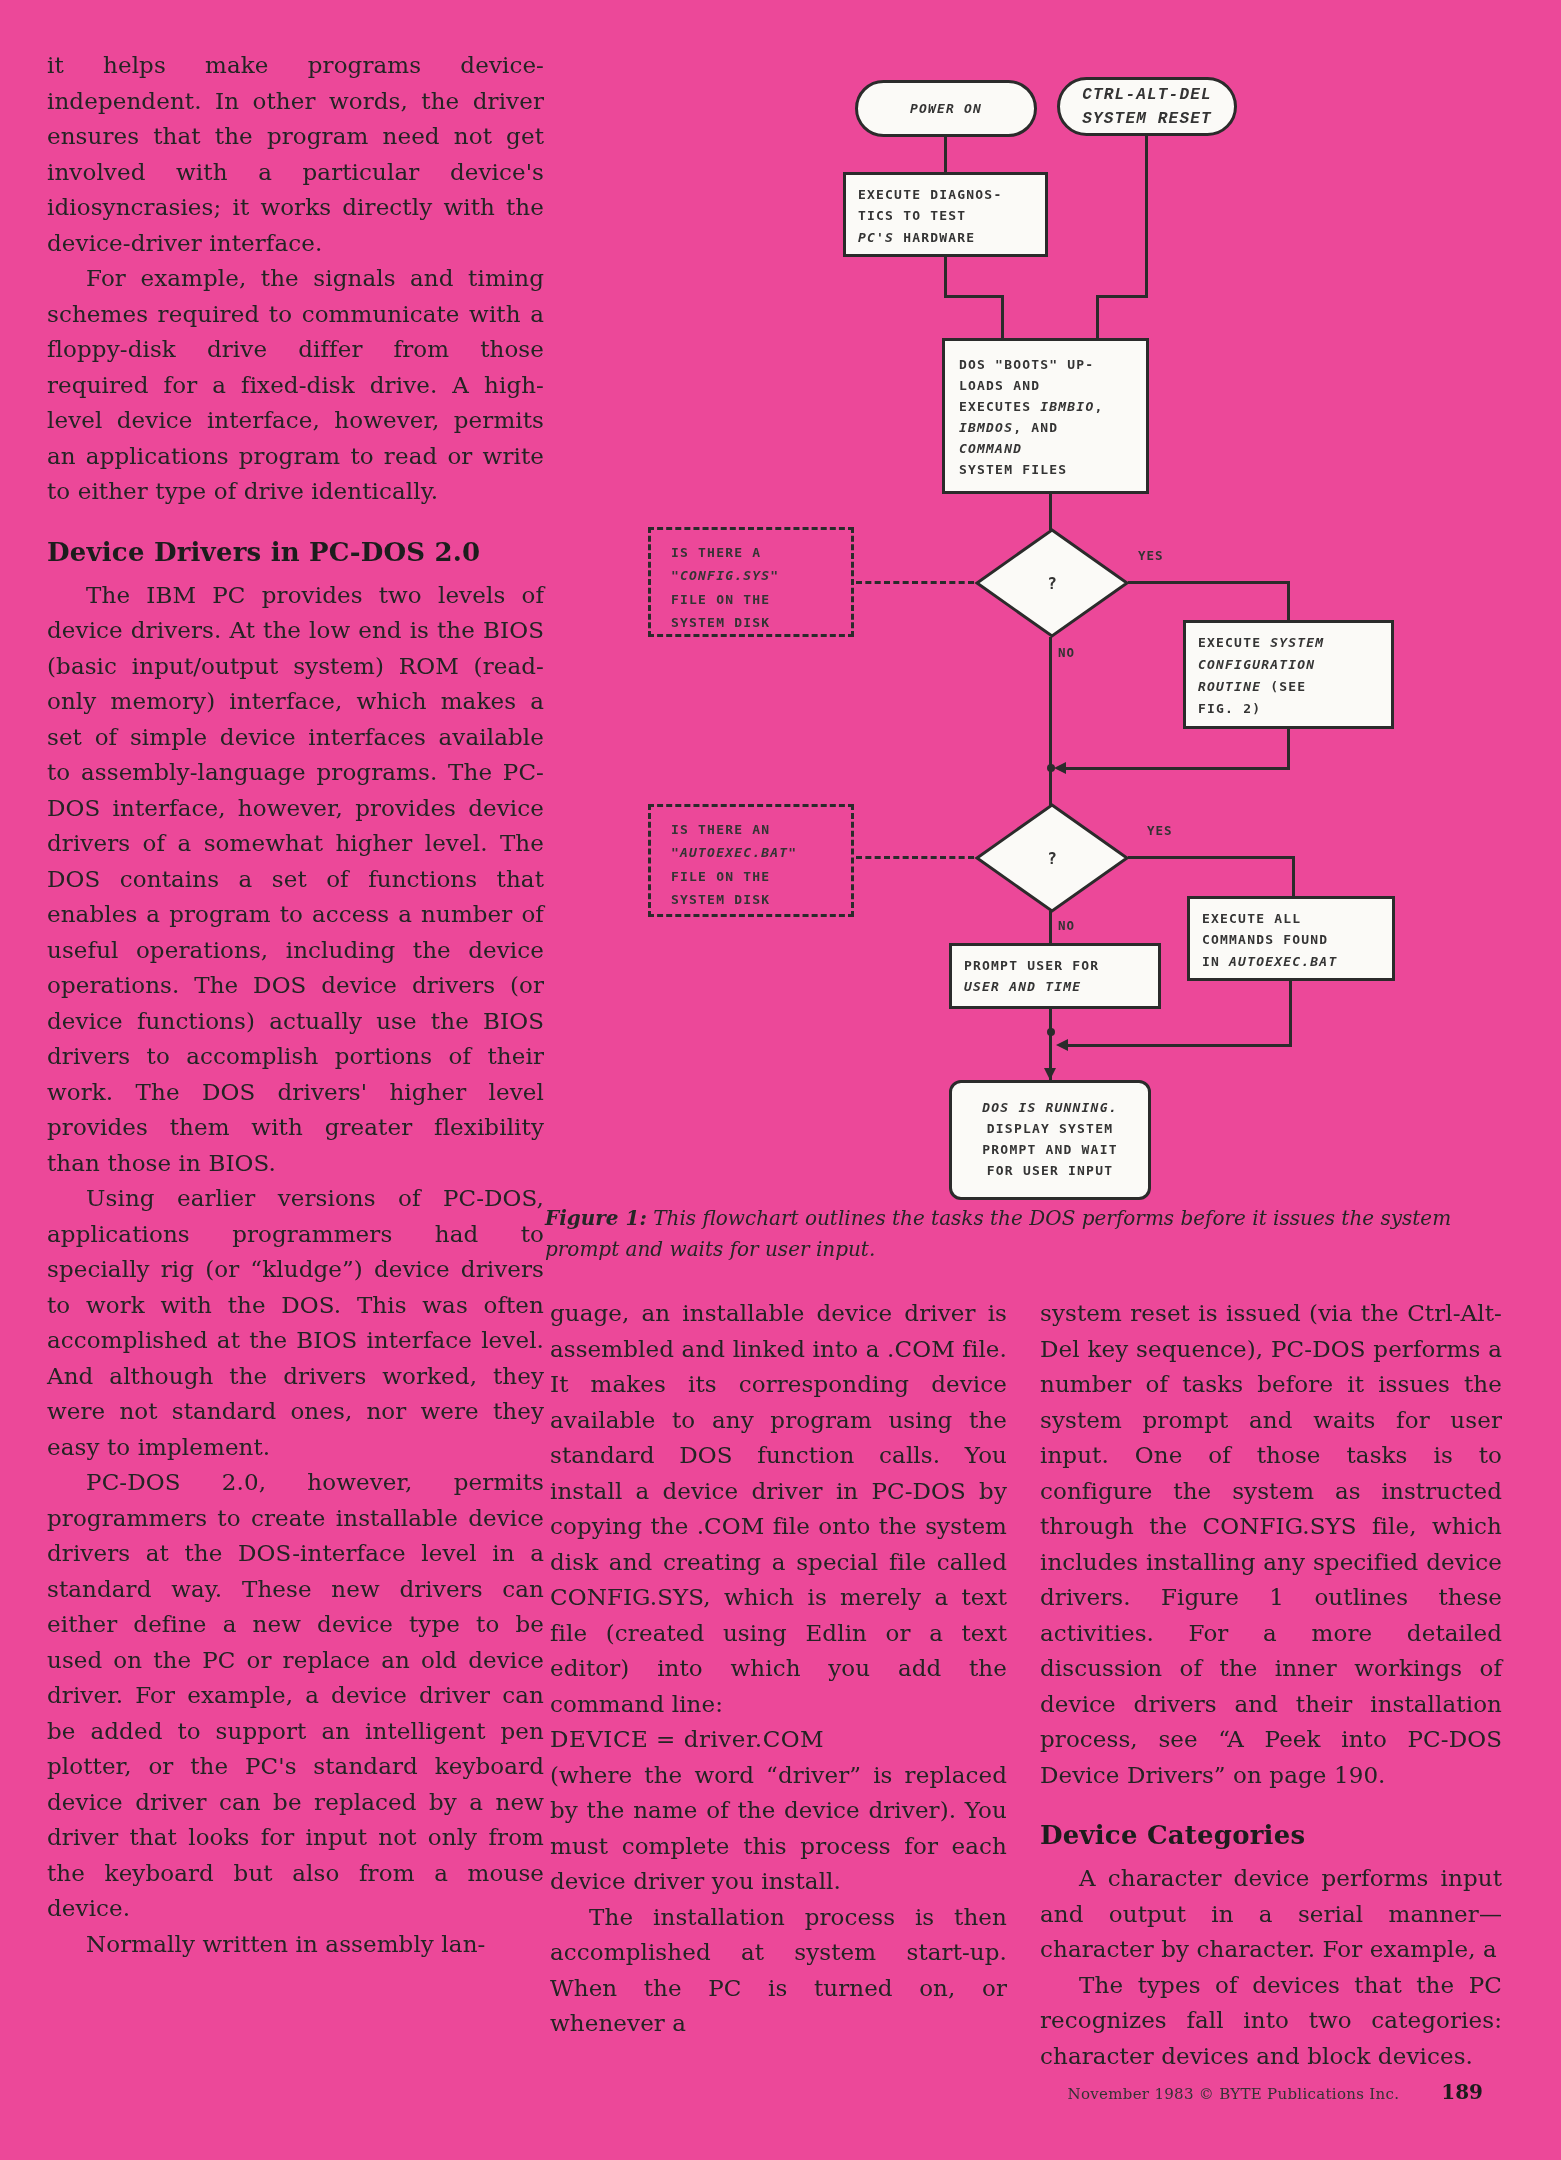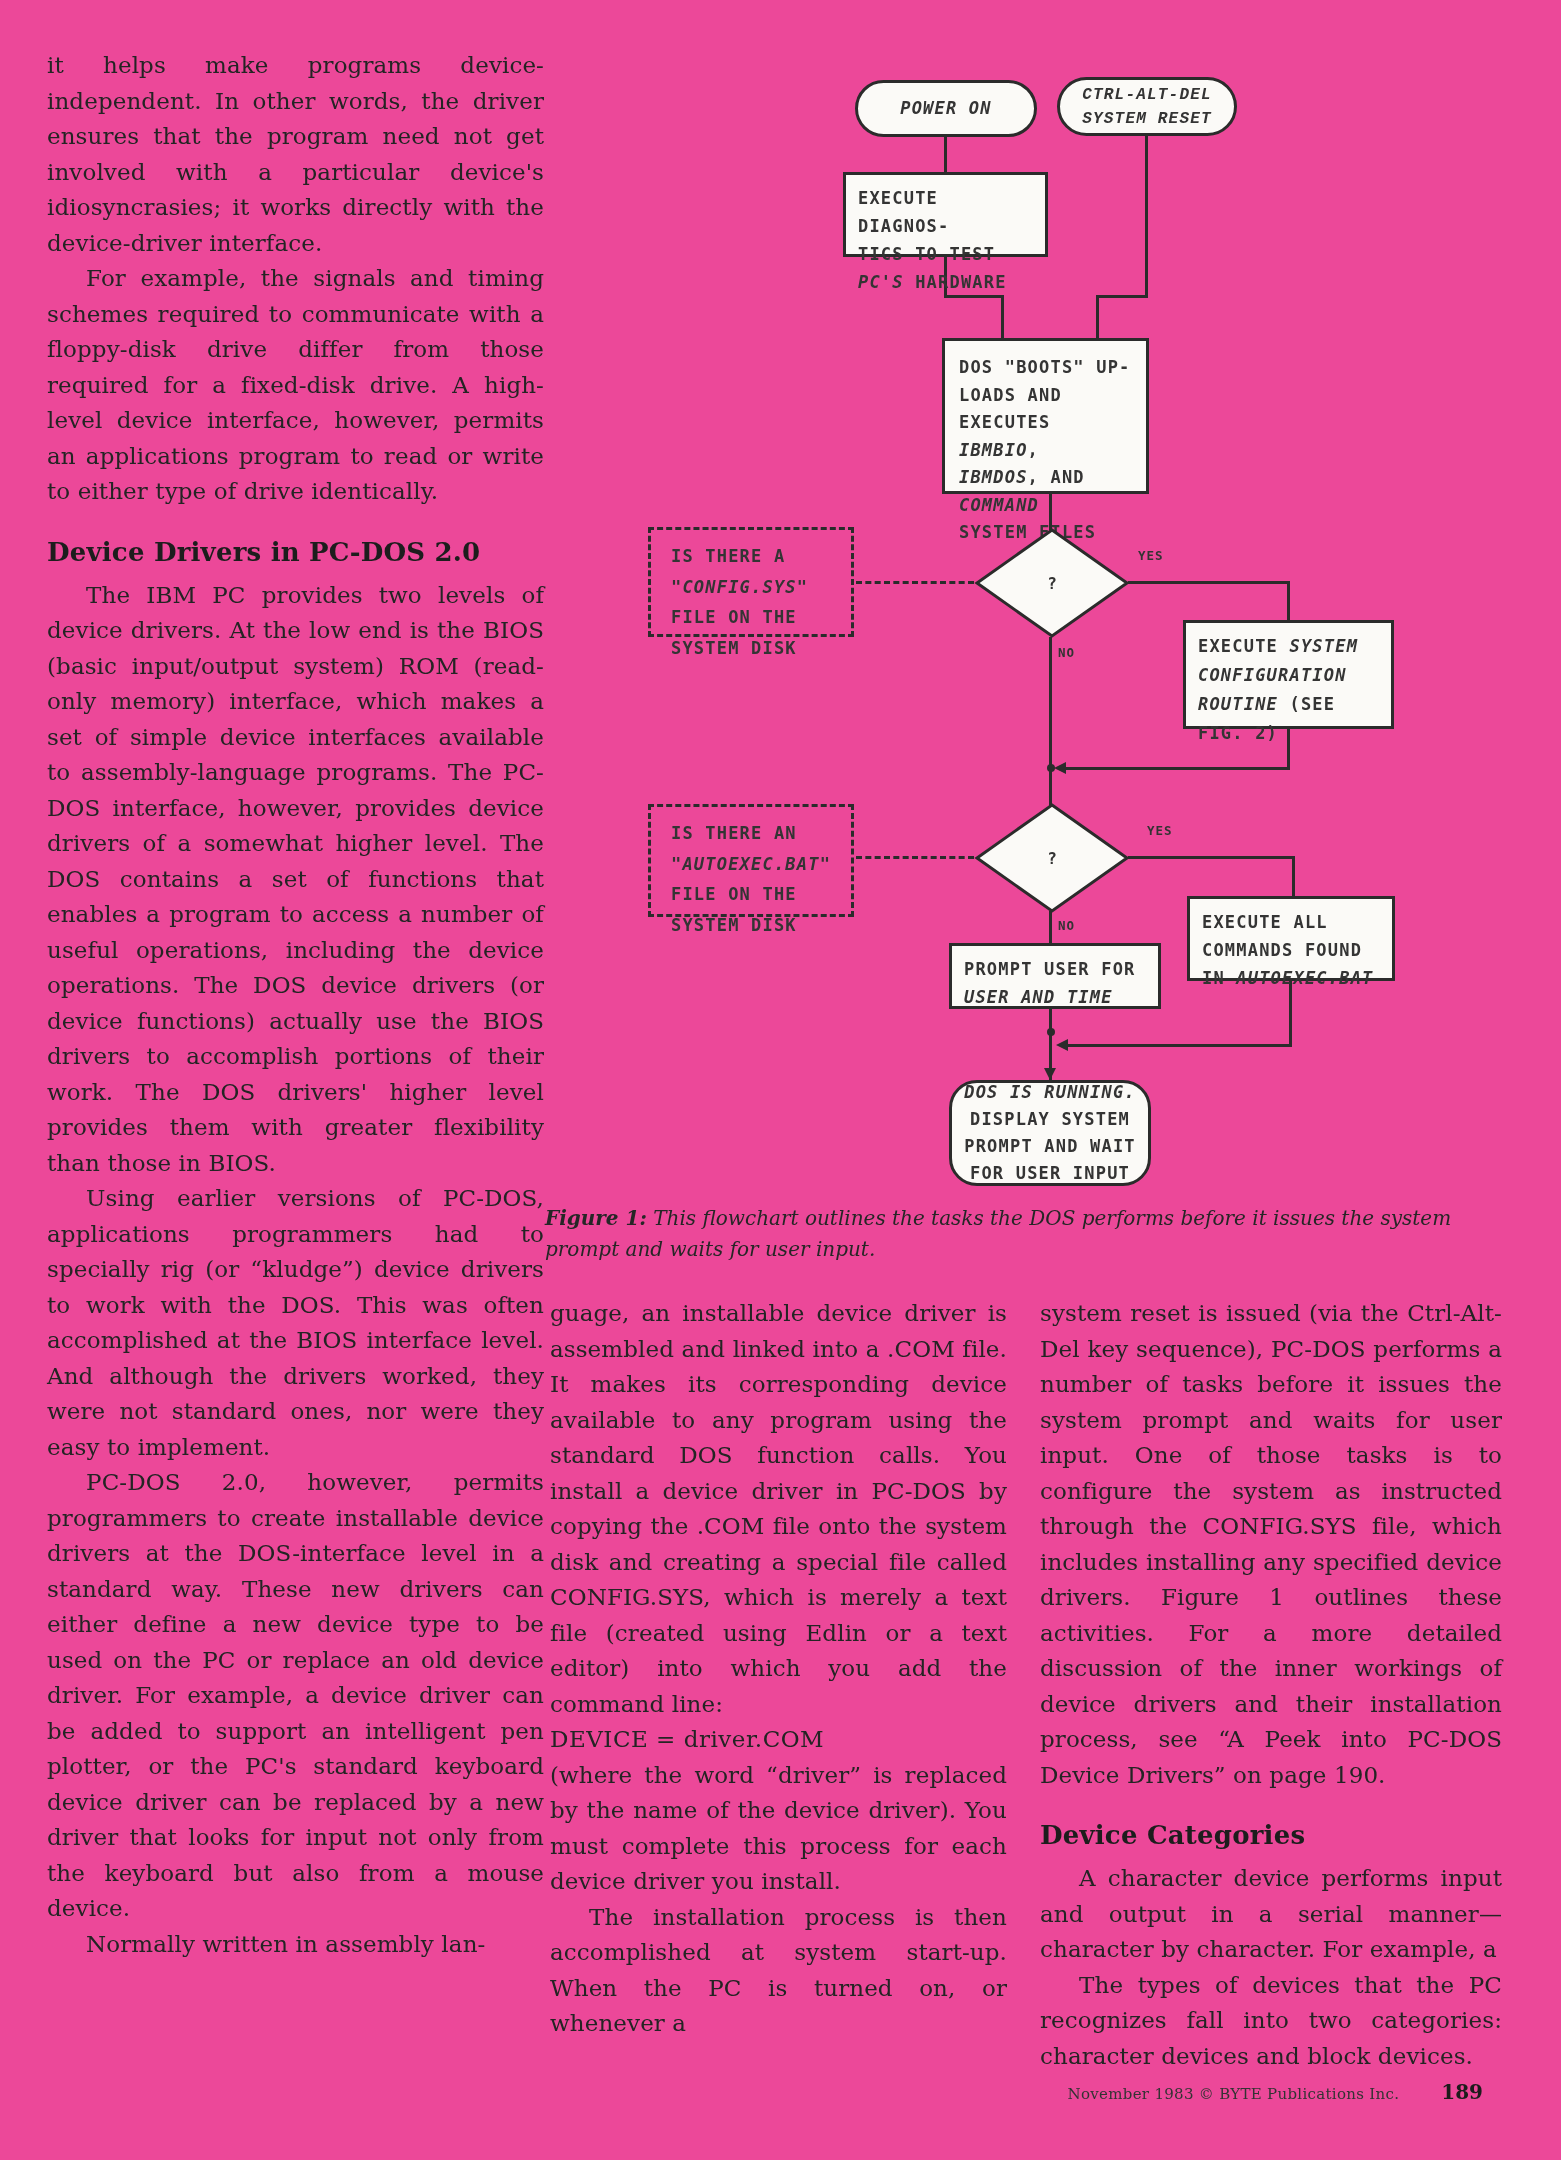--- a/index.html
+++ b/index.html
@@ -53,21 +53,21 @@
   }
   .footer .credit{font-size:15px;letter-spacing:0.3px;color:#333;}
   .footer .pgnum{font-size:20px;font-weight:bold;color:#1c1c1c;}
   
   .fc, .fc *{box-sizing:border-box;}
   .fc-box{
     position:absolute;
     background:#fbfaf7;
     border:3px solid #2b2b2b;
     font-family:"DejaVu Sans Mono", monospace;
-    font-size:17px;font-weight:bold;
+    font-size:13px;font-weight:bold;
     letter-spacing:1.2px;
     line-height:1.65;
     color:#343434;
     padding:9px 12px;
     white-space:pre-line;
   }
   .fc-term{
     border-radius:30px;
     display:flex;align-items:center;justify-content:center;
     text-align:center;padding:6px 10px;
@@ -189,21 +189,21 @@
     <span class="fc-lbl" style="left:1147px;top:823px;">YES</span>
     <span class="fc-lbl" style="left:1058px;top:918px;">NO</span>
 
     <div class="fc-box" style="left:1187px;top:896px;width:208px;height:85px;"><span><span>EXECUTE ALL
 COMMANDS FOUND
 IN </span><span class="it">AUTOEXEC.BAT</span></span></div>
 
     <div class="fc-box" style="left:949px;top:943px;width:212px;height:66px;"><span><span>PROMPT USER FOR
 </span><span class="it">USER AND TIME</span></span></div>
 
-    <div class="fc-box fc-term" style="left:949px;top:1080px;width:202px;height:106px;border-radius:28px;line-height:1.6;"><span><span class="it">DOS IS RUNNING.</span><span>
+    <div class="fc-box fc-term" style="left:949px;top:1080px;width:202px;height:120px;border-radius:12px;line-height:1.6;"><span><span class="it">DOS IS RUNNING.</span><span>
 DISPLAY SYSTEM
 PROMPT AND WAIT
 FOR USER INPUT</span></span></div>
   </div>
 
   <div class="caption"><b>Figure 1:</b><span> This flowchart outlines the tasks the DOS performs before it issues the system prompt and waits for user input.</span></div>
 
   <div class="col col-mid">
     <p>guage, an installable device driver is assembled and linked into a .COM file. It makes its corresponding device available to any program using the standard DOS function calls. You install a device driver in PC-DOS by copying the .COM file onto the system disk and creating a special file called CONFIG.SYS, which is merely a text file (created using Edlin or a text editor) into which you add the command line:</p>
     <p class="codeline">DEVICE = driver.COM</p>

